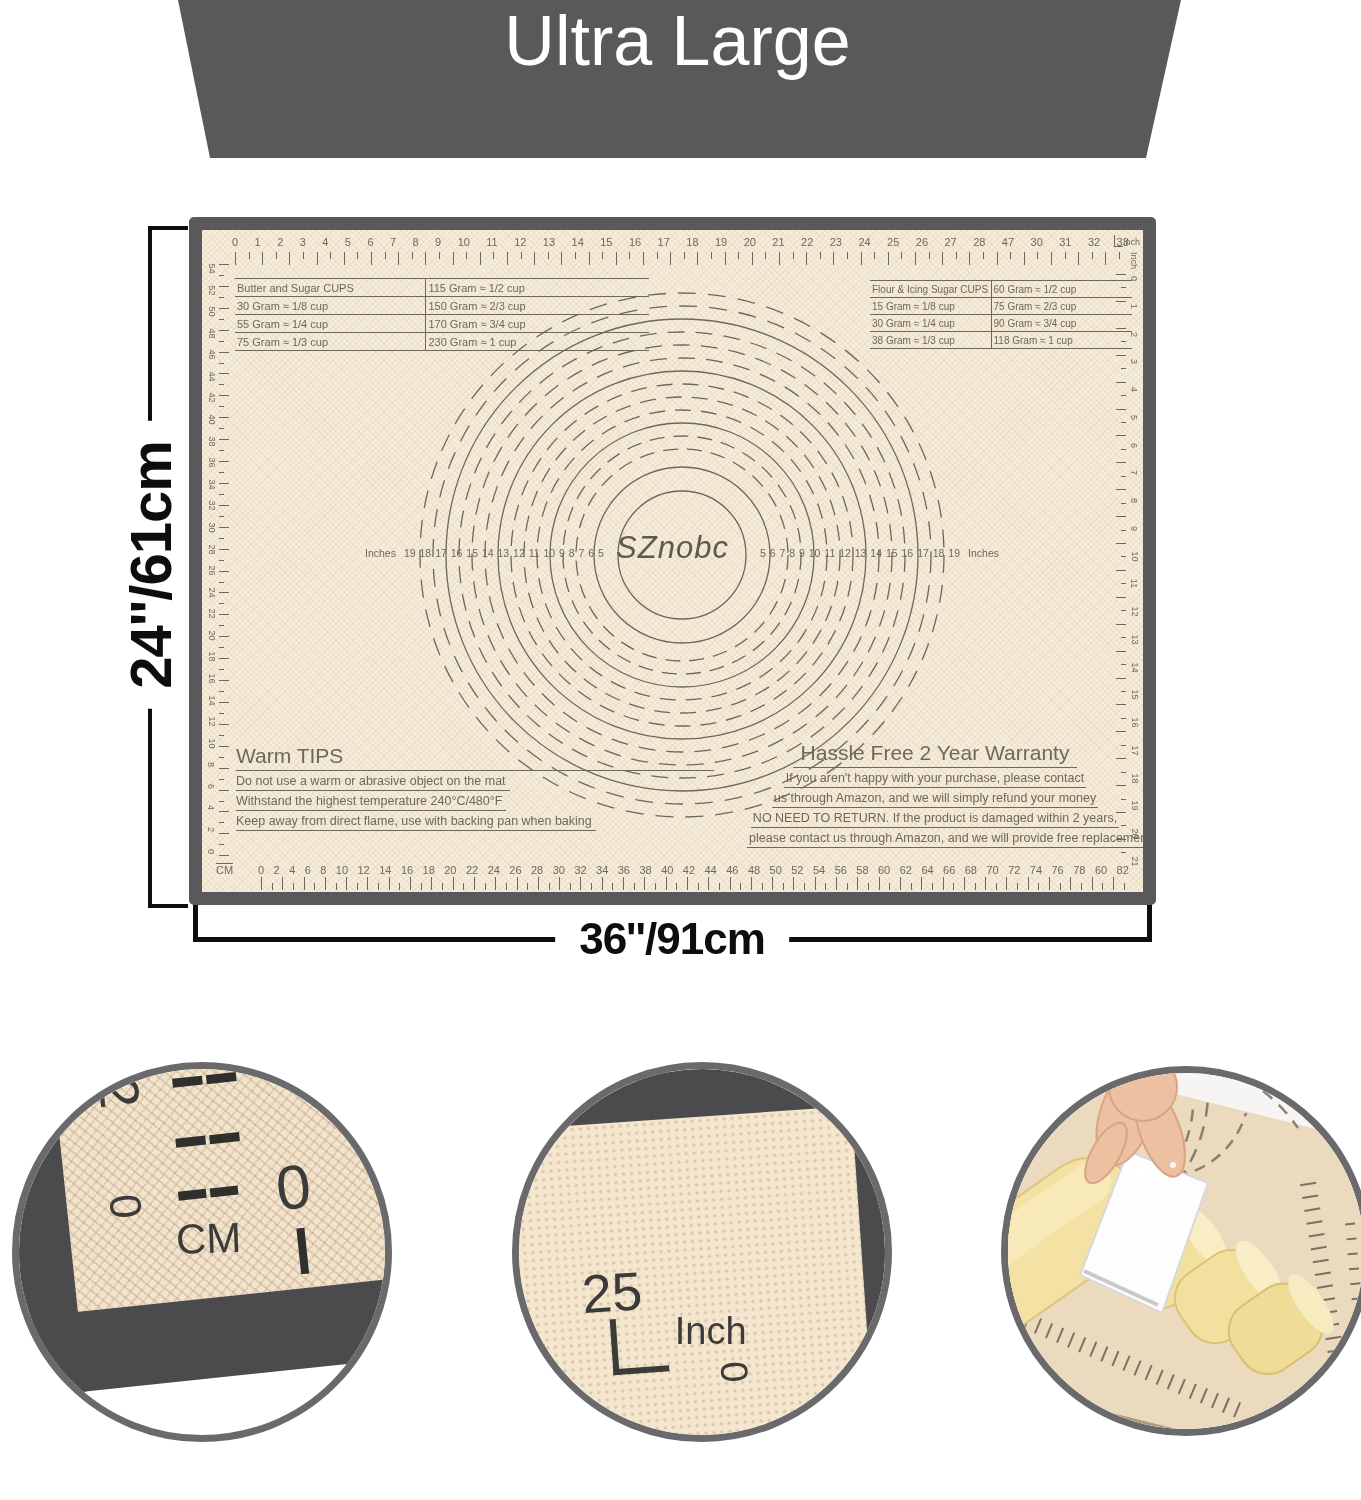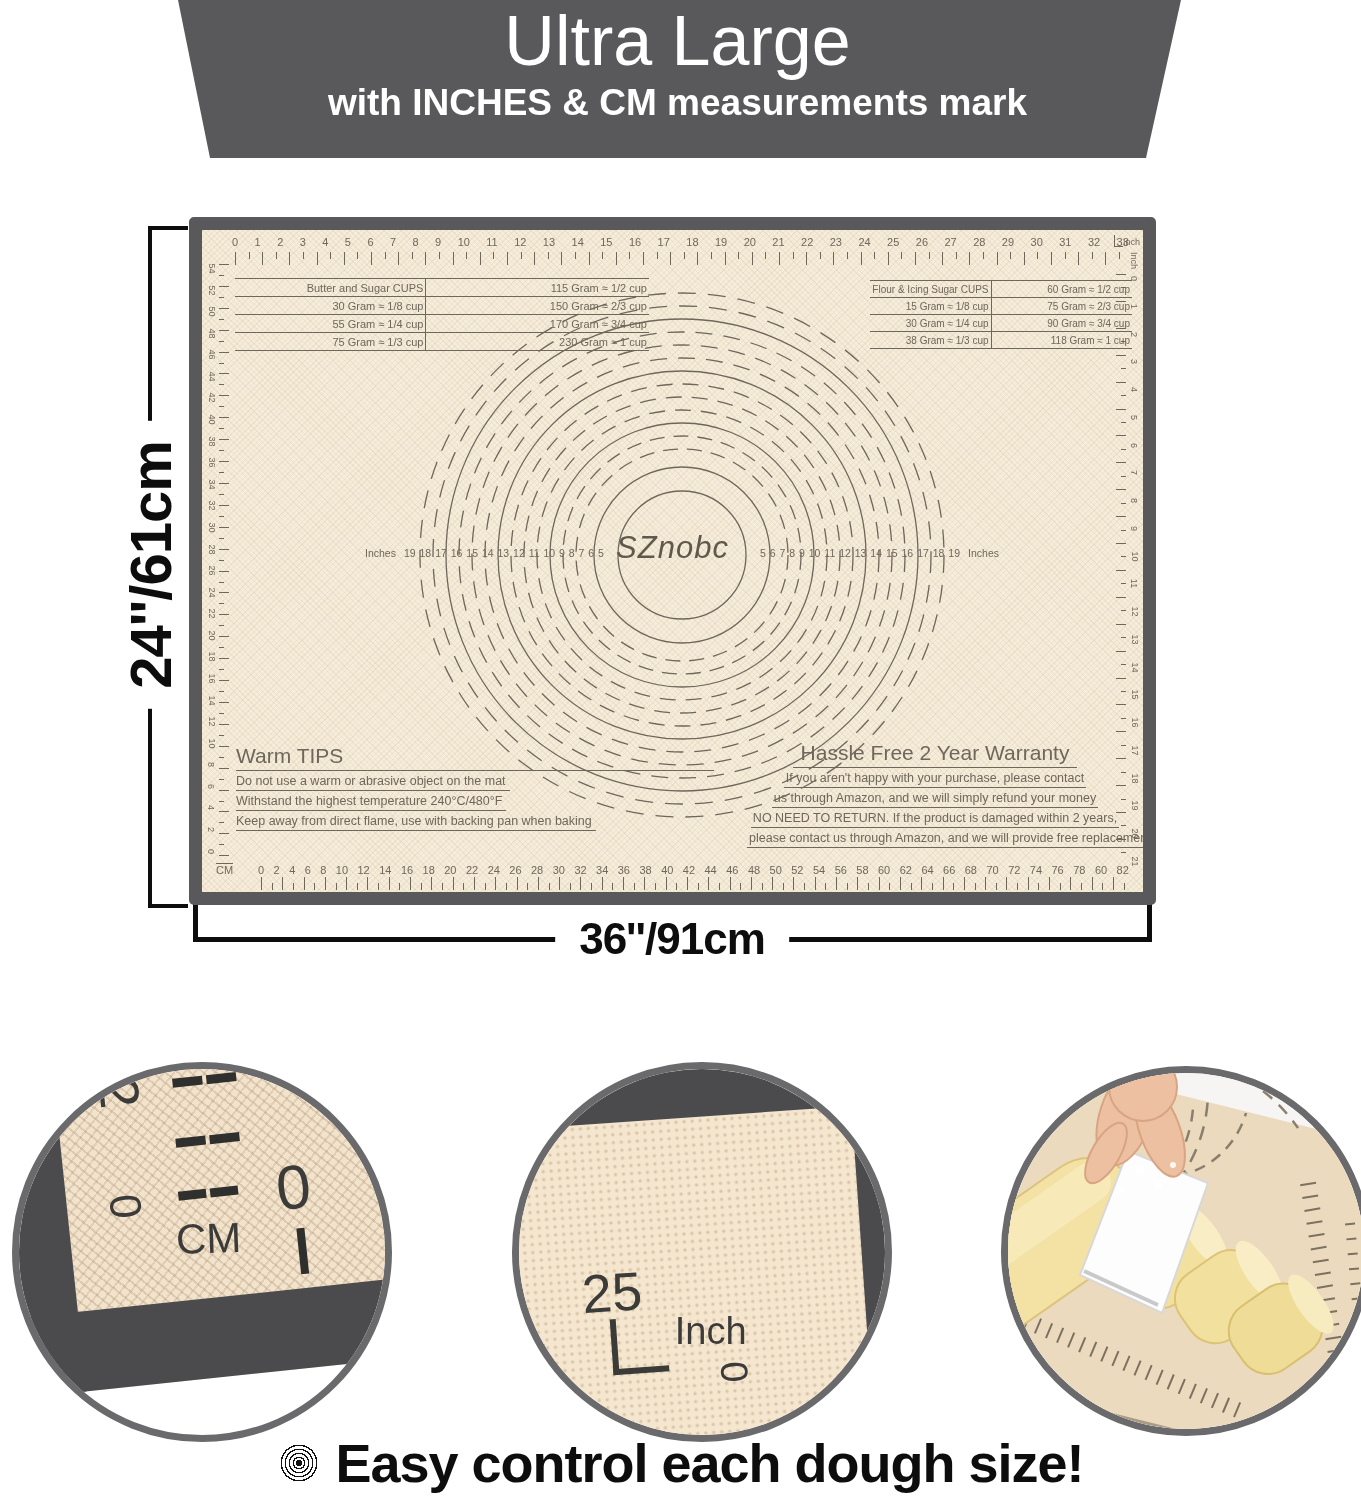--- a/index.html
+++ b/index.html
@@ -57,21 +57,21 @@
     background:repeating-linear-gradient(180deg,var(--ink) 0 1px,transparent 1px 13.45px);}
   .unit-corner{position:absolute;font-size:9px;line-height:1;}
   #top-unit{right:3px;top:5px;text-align:left;}
   #top-unit .lglyph{display:inline-block;width:9px;height:12px;border-left:1px solid var(--ink);border-bottom:1px solid var(--ink);vertical-align:bottom;}
   #right-unit{right:1px;top:26px;transform:rotate(90deg);}
   #bottom-unit{left:14px;bottom:16px;font-size:11px;border-top:1px solid var(--ink);padding-top:1px;}
 
   
   .conv{position:absolute;border-top:1px solid var(--ink);}
   .conv-row{display:grid;grid-template-columns:46% 54%;}
-  .conv-row .conv-cell{border-bottom:1px solid var(--ink);padding:2.5px 2px;text-align:right;white-space:nowrap;overflow:hidden;}
+  .conv-row .conv-cell{border-bottom:1px solid var(--ink);padding:2.5px 2px;text-align:left;white-space:nowrap;overflow:hidden;}
   .conv-row .conv-cell + .conv-cell{border-left:1px solid var(--ink);}
   #butter-table{left:33px;top:48px;width:414px;font-size:11px;}
   #flour-table{left:668px;top:50px;width:262px;font-size:10px;}
 
   
   #circles-svg{position:absolute;left:204px;top:49px;}
   .ring-row{position:absolute;left:163px;top:317px;width:634px;display:flex;align-items:center;font-size:10.5px;}
   .ring-nums{flex:1;display:flex;justify-content:space-between;padding:0 8px;}
   .ring-gap{width:140px;}
   .brand{position:absolute;left:0;right:0;top:300px;text-align:center;
@@ -126,21 +126,20 @@
     background:radial-gradient(circle,#111 0 3px,transparent 3px 5px,#111 5px 6.5px,transparent 6.5px 9px,#111 9px 10.5px,transparent 10.5px 13px,#111 13px 14.5px,transparent 14.5px 17px,#111 17px 18.5px,transparent 18.5px);}
   .caption-text{font-size:54px;font-weight:800;color:var(--black);letter-spacing:-1px;white-space:nowrap;}
 </style>
 </head>
 <body>
 
 <div class="page">
 
   <div class="banner">
     <div class="banner-title">Ultra Large</div>
-    <div class="banner-sub">with INCHES &amp; CM measurements mark</div>
   </div>
 
   <div class="dim" id="dim-left-line"></div>
   <div class="dim" id="dim-left-cap-top"></div>
   <div class="dim" id="dim-left-cap-bot"></div>
   <div class="dim-label" id="height-label">24''/61cm</div>
 
   <div class="dim" id="dim-bottom-line"></div>
   <div class="dim" id="dim-bottom-cap-l"></div>
   <div class="dim" id="dim-bottom-cap-r"></div>
@@ -172,21 +171,21 @@
           <span>19</span>
           <span>20</span>
           <span>21</span>
           <span>22</span>
           <span>23</span>
           <span>24</span>
           <span>25</span>
           <span>26</span>
           <span>27</span>
           <span>28</span>
-          <span>29</span>
+          <span>47</span>
           <span>30</span>
           <span>31</span>
           <span>32</span>
           <span>33</span>
         </div>
       <div class="tickx" id="top-ticks-minor"></div>
       <div class="tickx" id="top-ticks-major"></div>
       <div class="unit-corner" id="top-unit"><span class="lglyph"></span><span>Inch</span></div>
 
       <div class="ruler-v" id="left-ruler">
@@ -500,18 +499,14 @@
 
       <g fill="#ffffff" opacity="0.85">
         <circle cx="132" cy="98" r="5"></circle>
           <circle cx="150" cy="112" r="4"></circle>
           <circle cx="112" cy="118" r="3"></circle>
           <circle cx="165" cy="92" r="3"></circle>
       </g>
     </svg>
   </div>
 
-  <div class="caption">
-    <div class="target-icon"></div>
-    <div class="caption-text">Easy control each dough size!</div>
-  </div>
 
 </div>
 
 </body></html>

